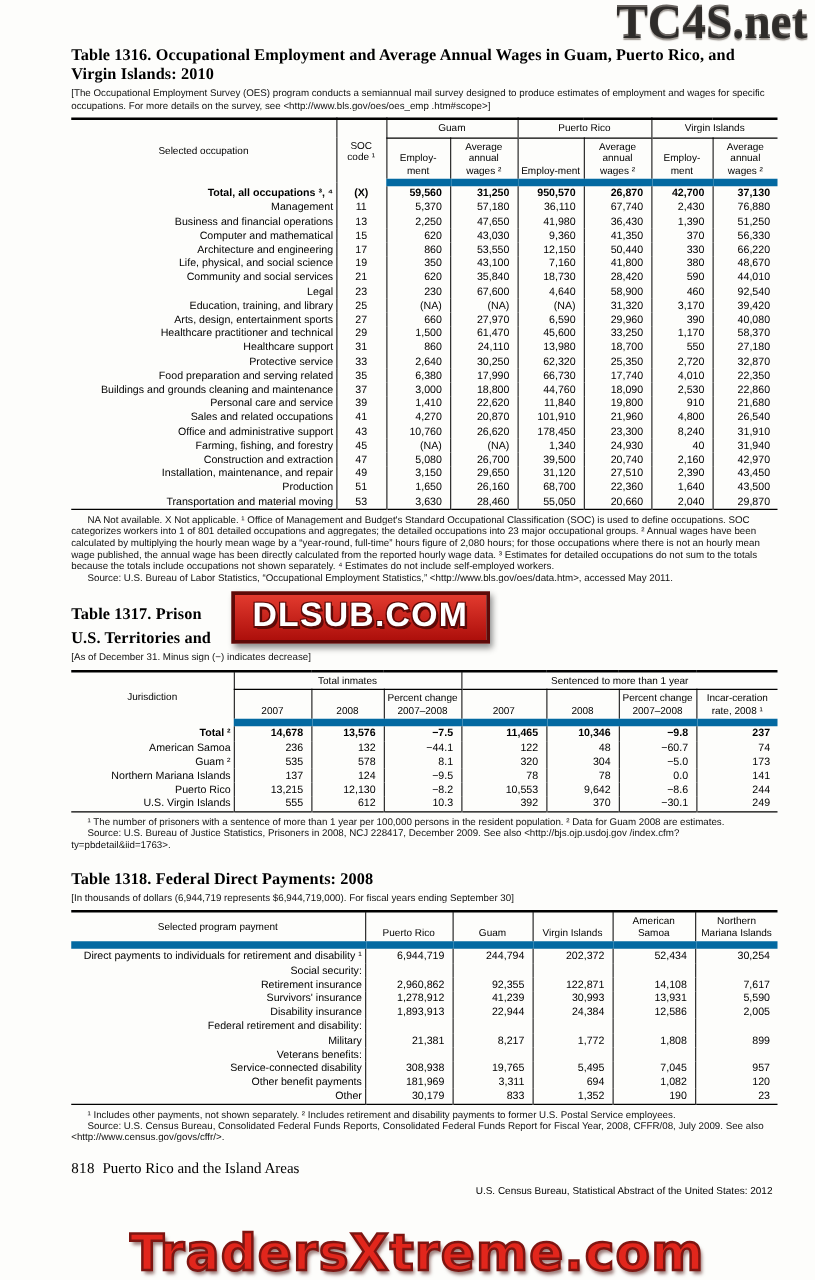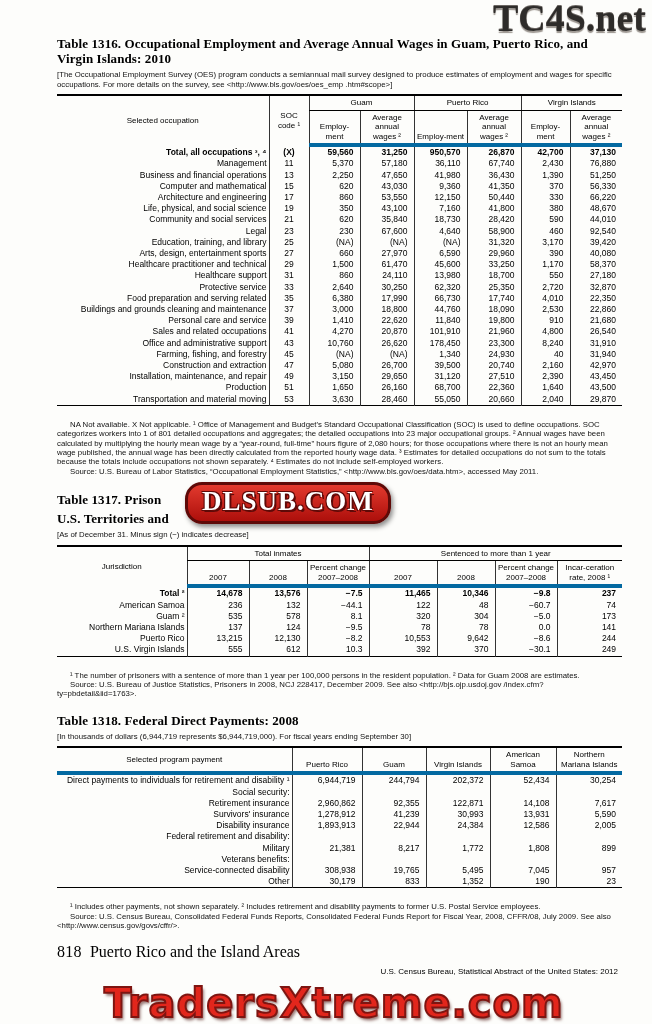--- a/index.html
+++ b/index.html
@@ -18,68 +18,68 @@
   }
   .tbl-note {
     font-size:7.8px; line-height:9.6px; margin-bottom:5px; color:#111;
   }
   table {
     width:565px; border-collapse:collapse; table-layout:fixed;
     border-top:2px solid #000; border-bottom:1.5px solid #000;
     font-size:8.5px;
   }
   th { font-weight:normal; font-size:8px; line-height:9.5px; text-align:center; padding:2px 2px; }
-  thead tr:last-child th { border-bottom:4px solid #0369a1; }
+  thead tr:last-child th { border-bottom:6px solid #0369a1; }
   th.grp { border-bottom:1px solid #000; }
   th, td { border-left:1px solid #333; }
   th.nobl, td.nobl { border-left:none; }
   th.vmid { vertical-align:middle; }
   th.vbot { vertical-align:bottom; }
   td { padding:0 2px; line-height:11.2px; vertical-align:bottom; }
   td.num { text-align:right; padding-right:6px; white-space:nowrap; }
   td.ctr { text-align:center; }
   td.lblcell { padding-left:2px; }
   .cellflex { display:flex; align-items:flex-end;flex-direction:column; }
   .lbl { white-space:normal; }
   .dots { flex:1 1 0; overflow:hidden; white-space:nowrap; color:#000; }
   .dots::before { content:" . . . . . . . . . . . . . . . . . . . . . . . . . . . . . . . . . . . . . . . . . . . . ."; }
   tr.total td { font-weight:bold; }
   tr.total .lbl { padding-left:13px; }
   tr.subhead .dots::before { content:""; }
   tr.subhead .lbl { padding-left:4px; }
   tr.i1 .lbl { padding-left:4px; }
   tr.i2 .lbl { padding-left:10px; }
-  .fnotes { margin-top:14px; margin-bottom:2px; }
+  .fnotes { margin-top:3px; margin-bottom:2px; }
   .fnote {
     font-size:7.8px; line-height:9.4px; color:#111; text-indent:13px;
   }
   .sec { position:relative; }
   .sec-1317 { margin-top:16px; }
   .sec-1318 { margin-top:14px; }
   .page-footer {
-    margin-top:12px; font-family:"Liberation Serif", serif; font-size:16px;
+    margin-top:12px; font-family:"Liberation Serif", serif; font-size:12px;
   }
   .page-footer .pg { letter-spacing:.3px; }
   .credit {
     margin-top:6px; font-size:8px; text-align:right; padding-right:4px;
     font-family:"Liberation Sans", sans-serif;
   }
   
   .wm-top {
     position:absolute; top:-4px; right:6px; z-index:6;
     font-family:"Liberation Serif", serif; font-weight:bold; font-size:38px;
     color:#2e2c2a; letter-spacing:0px;
     text-shadow:0 2px 1px #9a948e, 0 -1px 0 #6b6662;
   }
   .wm-mid {
     position:absolute; top:-10px; left:128px; z-index:6;
     background:linear-gradient(#e23a2e, #ad0f0b);
-    border:3px solid #5e0a08; border-radius:17px;
+    border:3px solid #5e0a08; border-radius:0;
     padding:1px 14px 4px 14px;
-    color:#fff; font-family:Liberation Serif, serif; font-weight:bold;
+    color:#fff; font-family:Liberation Sans, sans-serif; font-weight:bold;
     font-size:27px; letter-spacing:1px;
     text-shadow:2px 2px 0 #5e0a08, -1px -1px 0 #5e0a08, 1px -1px 0 #5e0a08, -1px 1px 0 #5e0a08;
     box-shadow:2px 3px 5px rgba(0,0,0,.45);
     white-space:nowrap;
   }
   .wm-bottom {
     position:absolute; bottom:-2px; left:104px; z-index:6;
     font-family:"DejaVu Sans", sans-serif; font-weight:bold; font-size:40px;
     color:#e2261c; letter-spacing:1px; white-space:nowrap;
     -webkit-text-stroke:2px #7d1511;
@@ -787,20 +787,33 @@
                 <span class="dots"></span>
               </div>
             </td>
             <td class="num">308,938</td>
             <td class="num">19,765</td>
             <td class="num">5,495</td>
             <td class="num">7,045</td>
             <td class="num">957</td>
           </tr>
 
+          <tr class="i2">
+            <td class="nobl lblcell">
+              <div class="cellflex">
+                <span class="lbl">Other benefit payments</span>
+                <span class="dots"></span>
+              </div>
+            </td>
+            <td class="num">181,969</td>
+            <td class="num">3,311</td>
+            <td class="num">694</td>
+            <td class="num">1,082</td>
+            <td class="num">120</td>
+          </tr>
 
           <tr class="i1">
             <td class="nobl lblcell">
               <div class="cellflex">
                 <span class="lbl">Other</span>
                 <span class="dots"></span>
               </div>
             </td>
             <td class="num">30,179</td>
             <td class="num">833</td>

